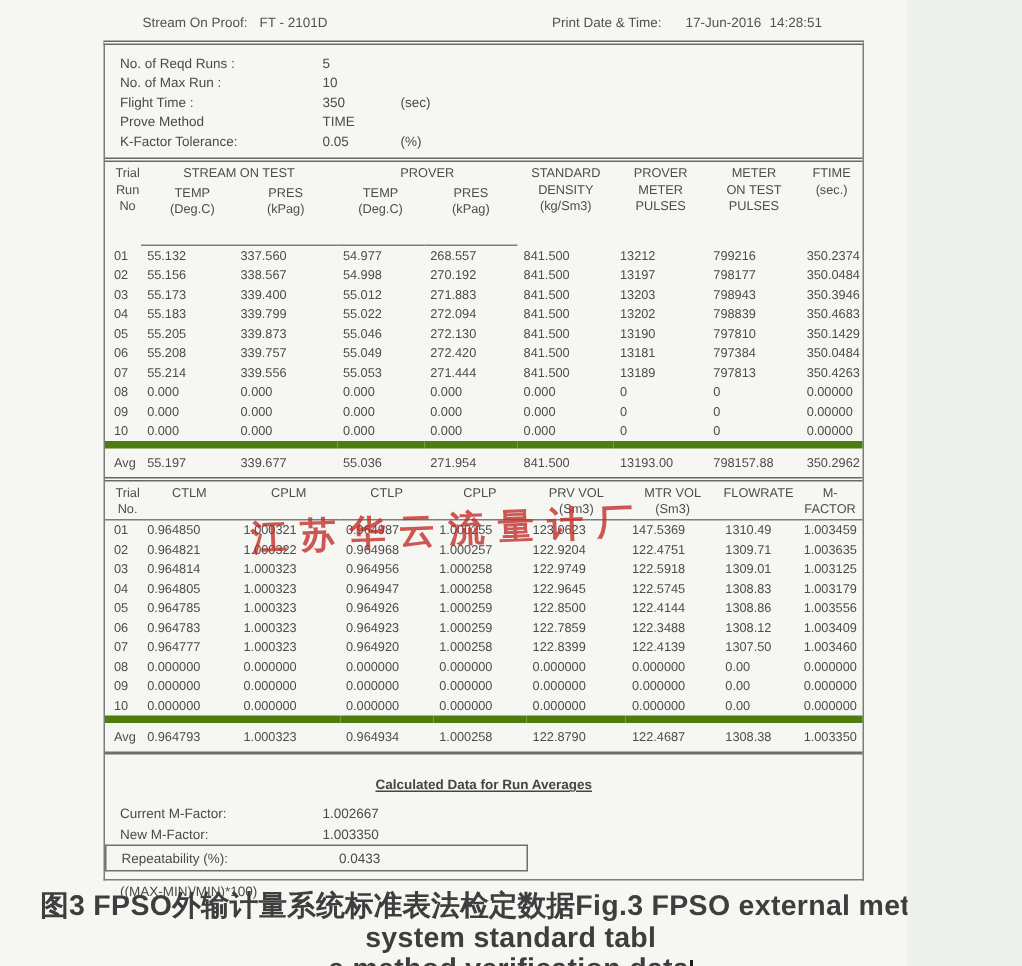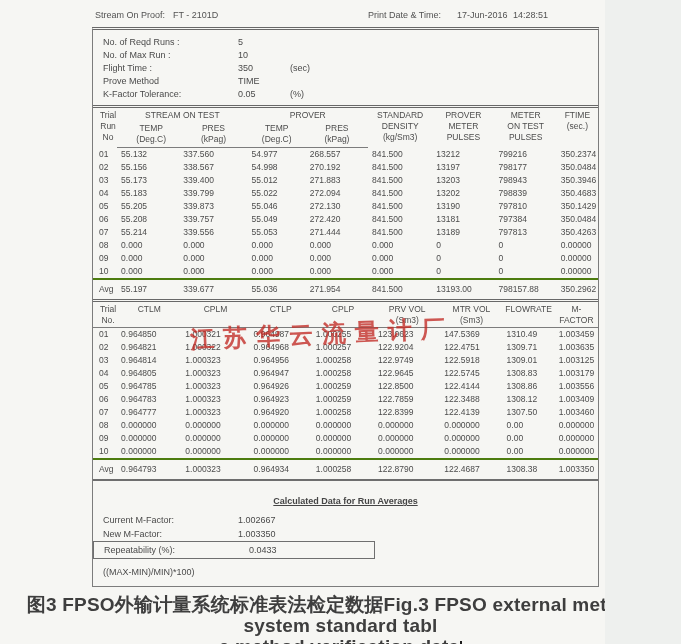--- a/index.html
+++ b/index.html
@@ -10,40 +10,40 @@
   
   .topline { position:absolute; left:85px; top:10px; width:507px; height:13px; font-size:9px; color:#525252; }
   .topline span { position:absolute; white-space:nowrap; top:0; }
   .t-stream-label { left:10px; }
   .t-stream-value { left:88px; }
   .t-print-label  { left:283px; }
   .t-print-date   { left:372px; }
   .t-print-time   { left:428px; }
 
   
-  .main-box { position:absolute; left:92px; top:27px; width:507px; height:560px;
+  .main-box { position:absolute; left:69px; top:27px; width:507px; height:560px;
               border:1px solid #7c7c7c; border-top:3px double #686868; }
 
   .params { padding:6px 0 4px 10px; border-bottom:3px double #686868; font-size:9px; }
   .param-row { display:flex; height:13px; line-height:13px; }
   .param-label { width:135px; }
   .param-value { width:52px; }
   .param-unit  { width:60px; }
 
   table { width:100%; border-collapse:collapse; table-layout:fixed; font-size:8.5px; color:#4c4c4c; }
   thead th { font-weight:normal; text-align:center; white-space:pre-line; vertical-align:top;
              padding-top:2px; line-height:1.3; }
   tbody td, .avg-row td { text-align:left; padding:0 0 0 4px; height:13px; line-height:13px;
              white-space:nowrap; overflow:hidden; }
   td:first-child, th:first-child { padding-left:6px; }
   .tbl1 { border-bottom:3px double #686868; }
-  .tbl1 thead tr:last-child th { border-bottom:1px solid #7c7c7c; padding-bottom:2px; }
+  .tbl1 thead tr:last-child th { border-bottom:1px solid #7c7c7c; padding-bottom:18px; }
   .tbl2 { border-bottom:2px solid #6e6e6e; position:relative; }
   .tbl2 thead th { border-bottom:1px solid #7c7c7c; padding-bottom:1px; }
-  .avg-row td { border-top:2px solid #4d7c0f; height:19px; line-height:19px; }
+  .avg-row td { border-top:5px solid #4d7c0f; height:19px; line-height:19px; }
 
   .watermark { position:absolute; left:97px; top:16px; font-size:24px; font-weight:bold;
                letter-spacing:9px; color:rgba(194,42,36,0.78); transform:rotate(-2.5deg);
                white-space:nowrap; z-index:3; pointer-events:none; }
 
   .calc { font-size:9px; padding-top:15px; }
   .calc-title { text-align:center; font-weight:bold; text-decoration:underline;
                 margin-bottom:7px; color:#454545; }
   .calc-row { display:flex; height:14px; line-height:14px; padding-left:10px; }
   .calc-label { width:135px; }

